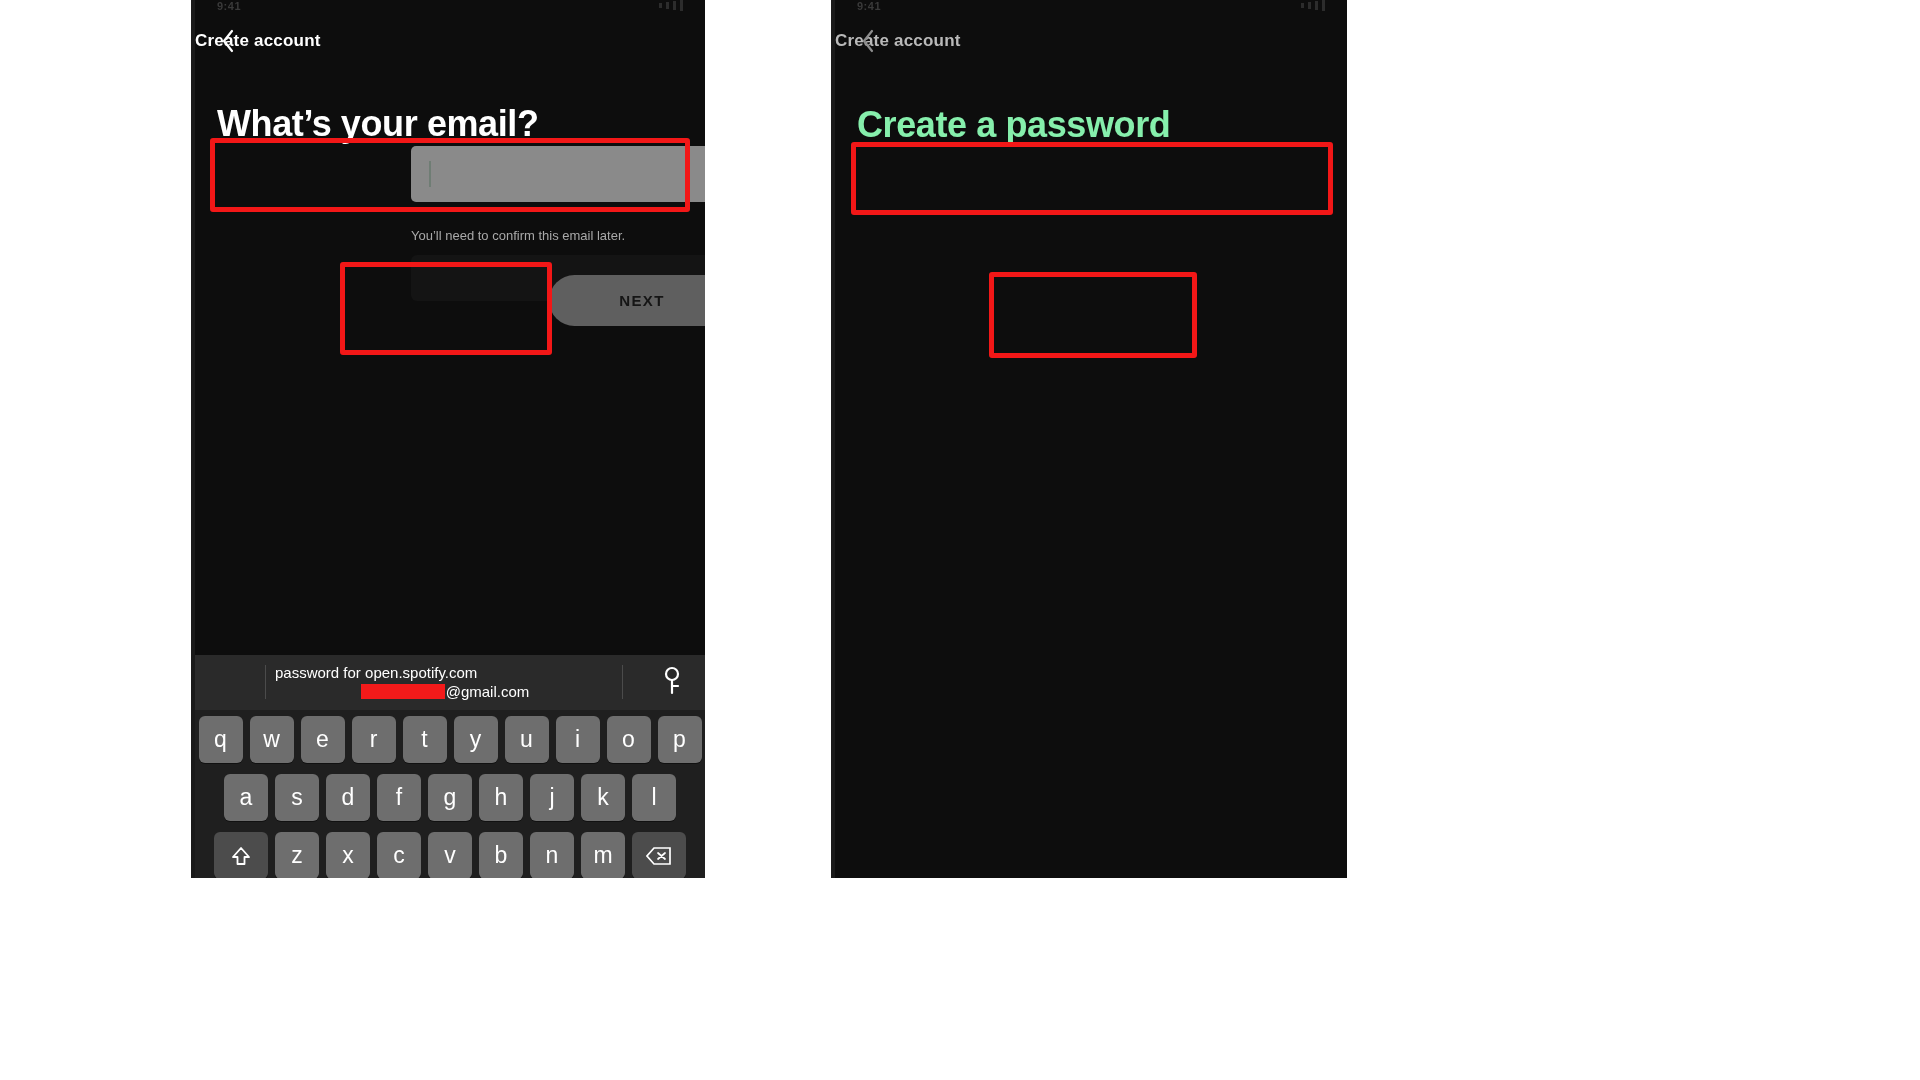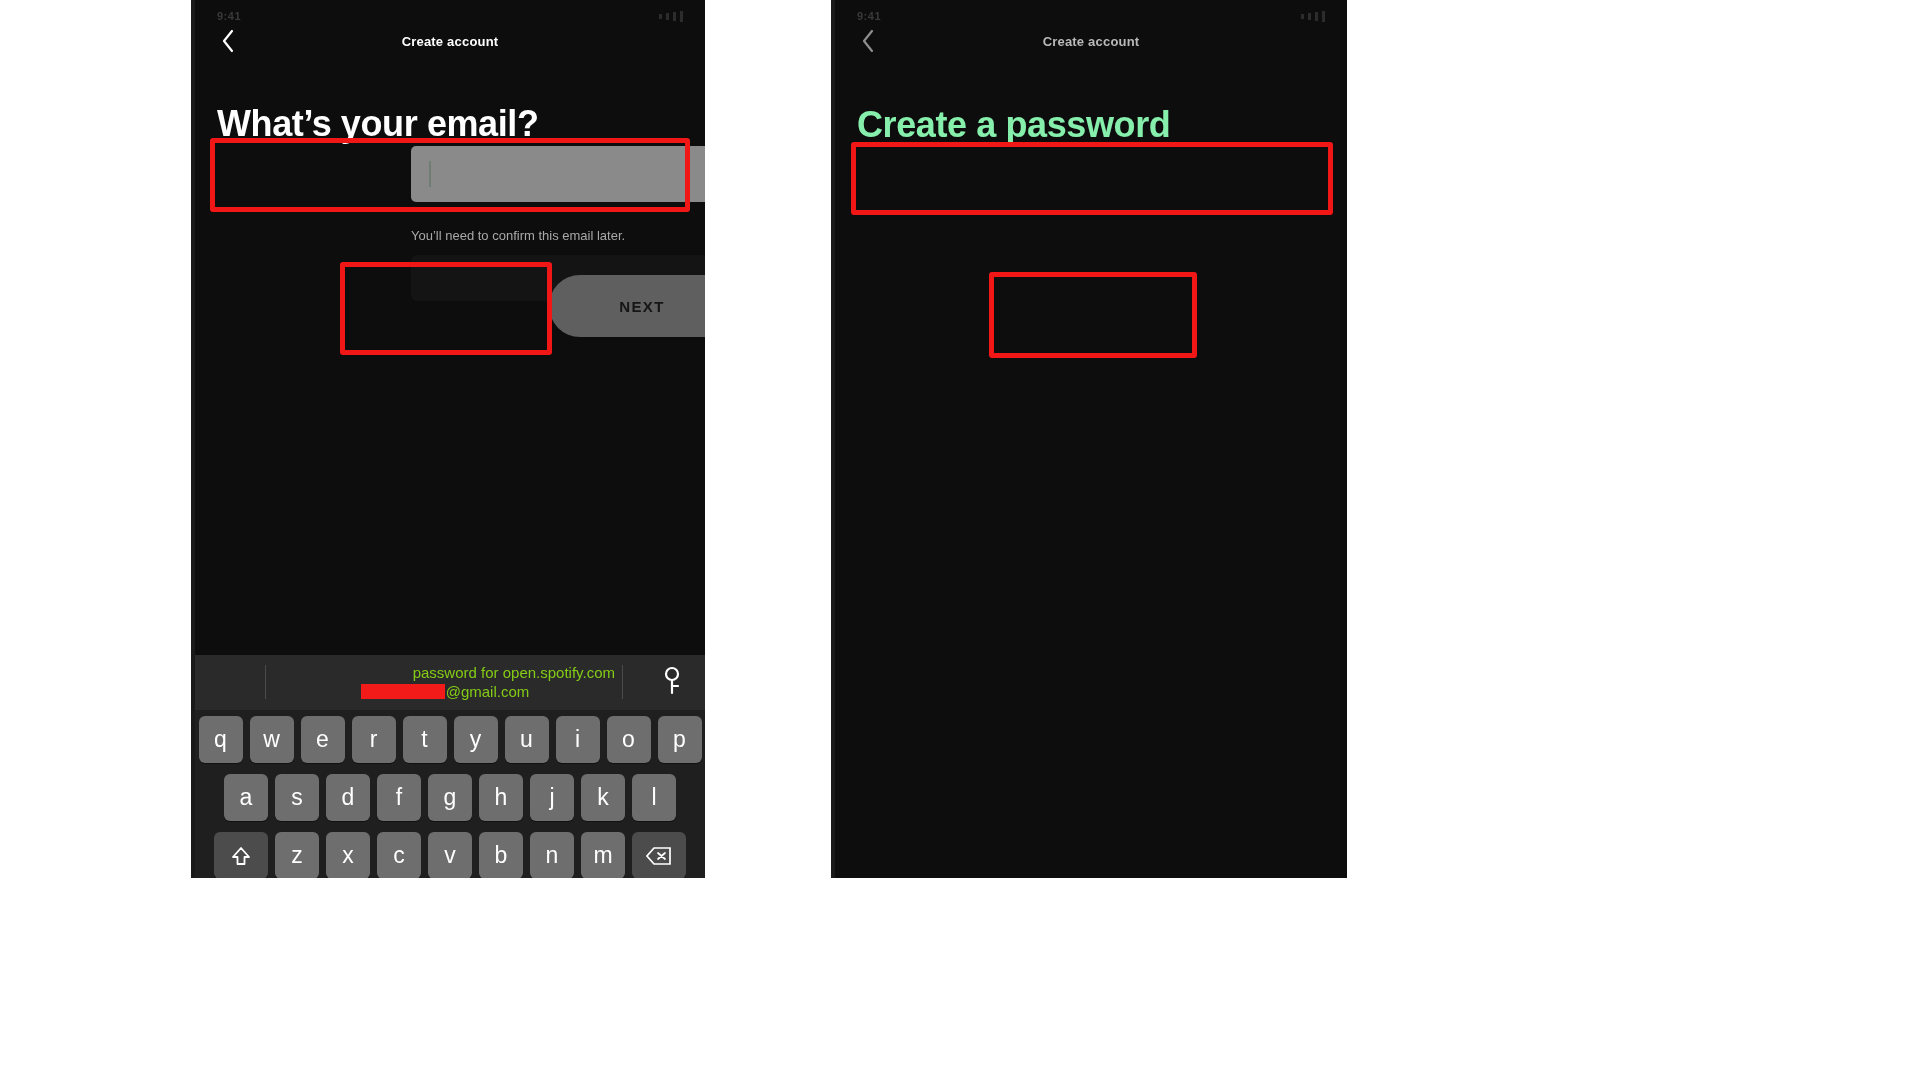--- a/index.html
+++ b/index.html
@@ -13,34 +13,34 @@
   #phone-left  { left:195px; top:0; width:510px;  height:878px; }
   #phone-right { left:835px; top:0; width:512px;  height:878px; }
 
   
   .rail { position:absolute; top:0; width:4px; height:878px; background:#1a1a1a; }
   #rail-l1 { left:191px; } #rail-l2 { left:701px; }
   #rail-r1 { left:831px; } #rail-r2 { left:1343px; }
 
   
   .statusbar { position:absolute; top:0; left:0; right:0; height:18px;
-               display:flex; align-items:center; justify-content:space-between;
-               padding:16px 22px; color:#3a3a3a; font-size:11px; }
+               display:flex; align-items:flex-start; justify-content:space-between;
+               padding:0 22px; color:#3a3a3a; font-size:11px; }
   .sb-left { letter-spacing:0.5px; font-weight:bold; }
   .sb-right { display:flex; gap:4px; align-items:center; }
   .sb-bar { display:inline-block; width:3px; background:#2c2c2c; }
 
   
   .navbar { position:absolute; left:0; right:0; height:46px; top:18px;
             display:flex; align-items:center; }
   .nav-back { position:absolute; left:20px; top:50%; transform:translateY(-50%);
               width:26px; height:26px; display:flex; align-items:center;
               justify-content:center; cursor:pointer; }
-  .nav-title { width:100%; text-align:center; color:#ffffff;
-               font-size:13px; font-weight:bold; letter-spacing:0.2px; }
+  .nav-title { width:100%; text-align:left; color:#ffffff;
+               font-size:17px; font-weight:bold; letter-spacing:0.2px; }
   .dim .nav-title { color:#b9b9b9; }
   .dim .nav-back svg path { stroke:#8e8e8e; }
 
   
   .page-heading { position:absolute; left:22px; font-size:36px;
                   font-weight:bold; color:#ffffff; letter-spacing:-0.4px; }
   #heading-left  { top:103px; }
   #heading-right { top:104px; color:#86efac; }
 
   
@@ -53,38 +53,38 @@
 
   
   .hl { position:absolute; border:5px solid #f21717; border-radius:3px;
         pointer-events:none; }
   #hl-email    { left:210px; top:138px;  width:480px; height:74px; }
   #hl-next-l   { left:340px; top:262px;  width:212px; height:93px; }
   #hl-pass     { left:851px; top:142px;  width:482px; height:73px; }
   #hl-next-r   { left:989px; top:272px;  width:208px; height:86px; }
 
   
-  #next-left { position:absolute; left:354px; top:275px; width:186px; height:62px;
+  #next-left { position:absolute; left:354px; top:275px; width:186px; height:51px;
                background:#5f5f5f; border-radius:33px; display:flex;
                align-items:center; justify-content:center;
                color:#151515; font-size:15px; font-weight:bold; letter-spacing:1.4px;
                cursor:pointer; }
 
   
   #next-left-ghost { position:absolute; left:216px; top:255px; width:468px; height:46px;
                      background:#141414; border-radius:6px; }
 
   
   #autofill-bar { position:absolute; left:0; right:0; top:655px; height:55px;
                   background:#2a2a2a; display:flex; align-items:center; }
   #autofill-divider-l { position:absolute; left:70px; top:10px; width:1px;
                         height:34px; background:#4b4b4b; }
   #autofill-divider-r { position:absolute; right:82px; top:10px; width:1px;
                         height:34px; background:#4b4b4b; }
-  #autofill-text { flex:1; text-align:right; color:#84cc16; font-size:15px;
+  #autofill-text { flex:1; text-align:left; color:#ffffff; font-size:15px;
                    line-height:1.22; padding:0 90px 0 80px; }
   #autofill-text .l2 { display:flex; justify-content:center; align-items:baseline; }
   #autofill-redact { display:inline-block; width:84px; height:15px;
                      background:#f31a1a; margin-right:1px; position:relative;
                      top:2px; }
   #autofill-key { position:absolute; right:22px; top:50%;
                   transform:translateY(-50%); }
 
   
   #keyboard { position:absolute; left:0; right:0; top:710px; bottom:0;

